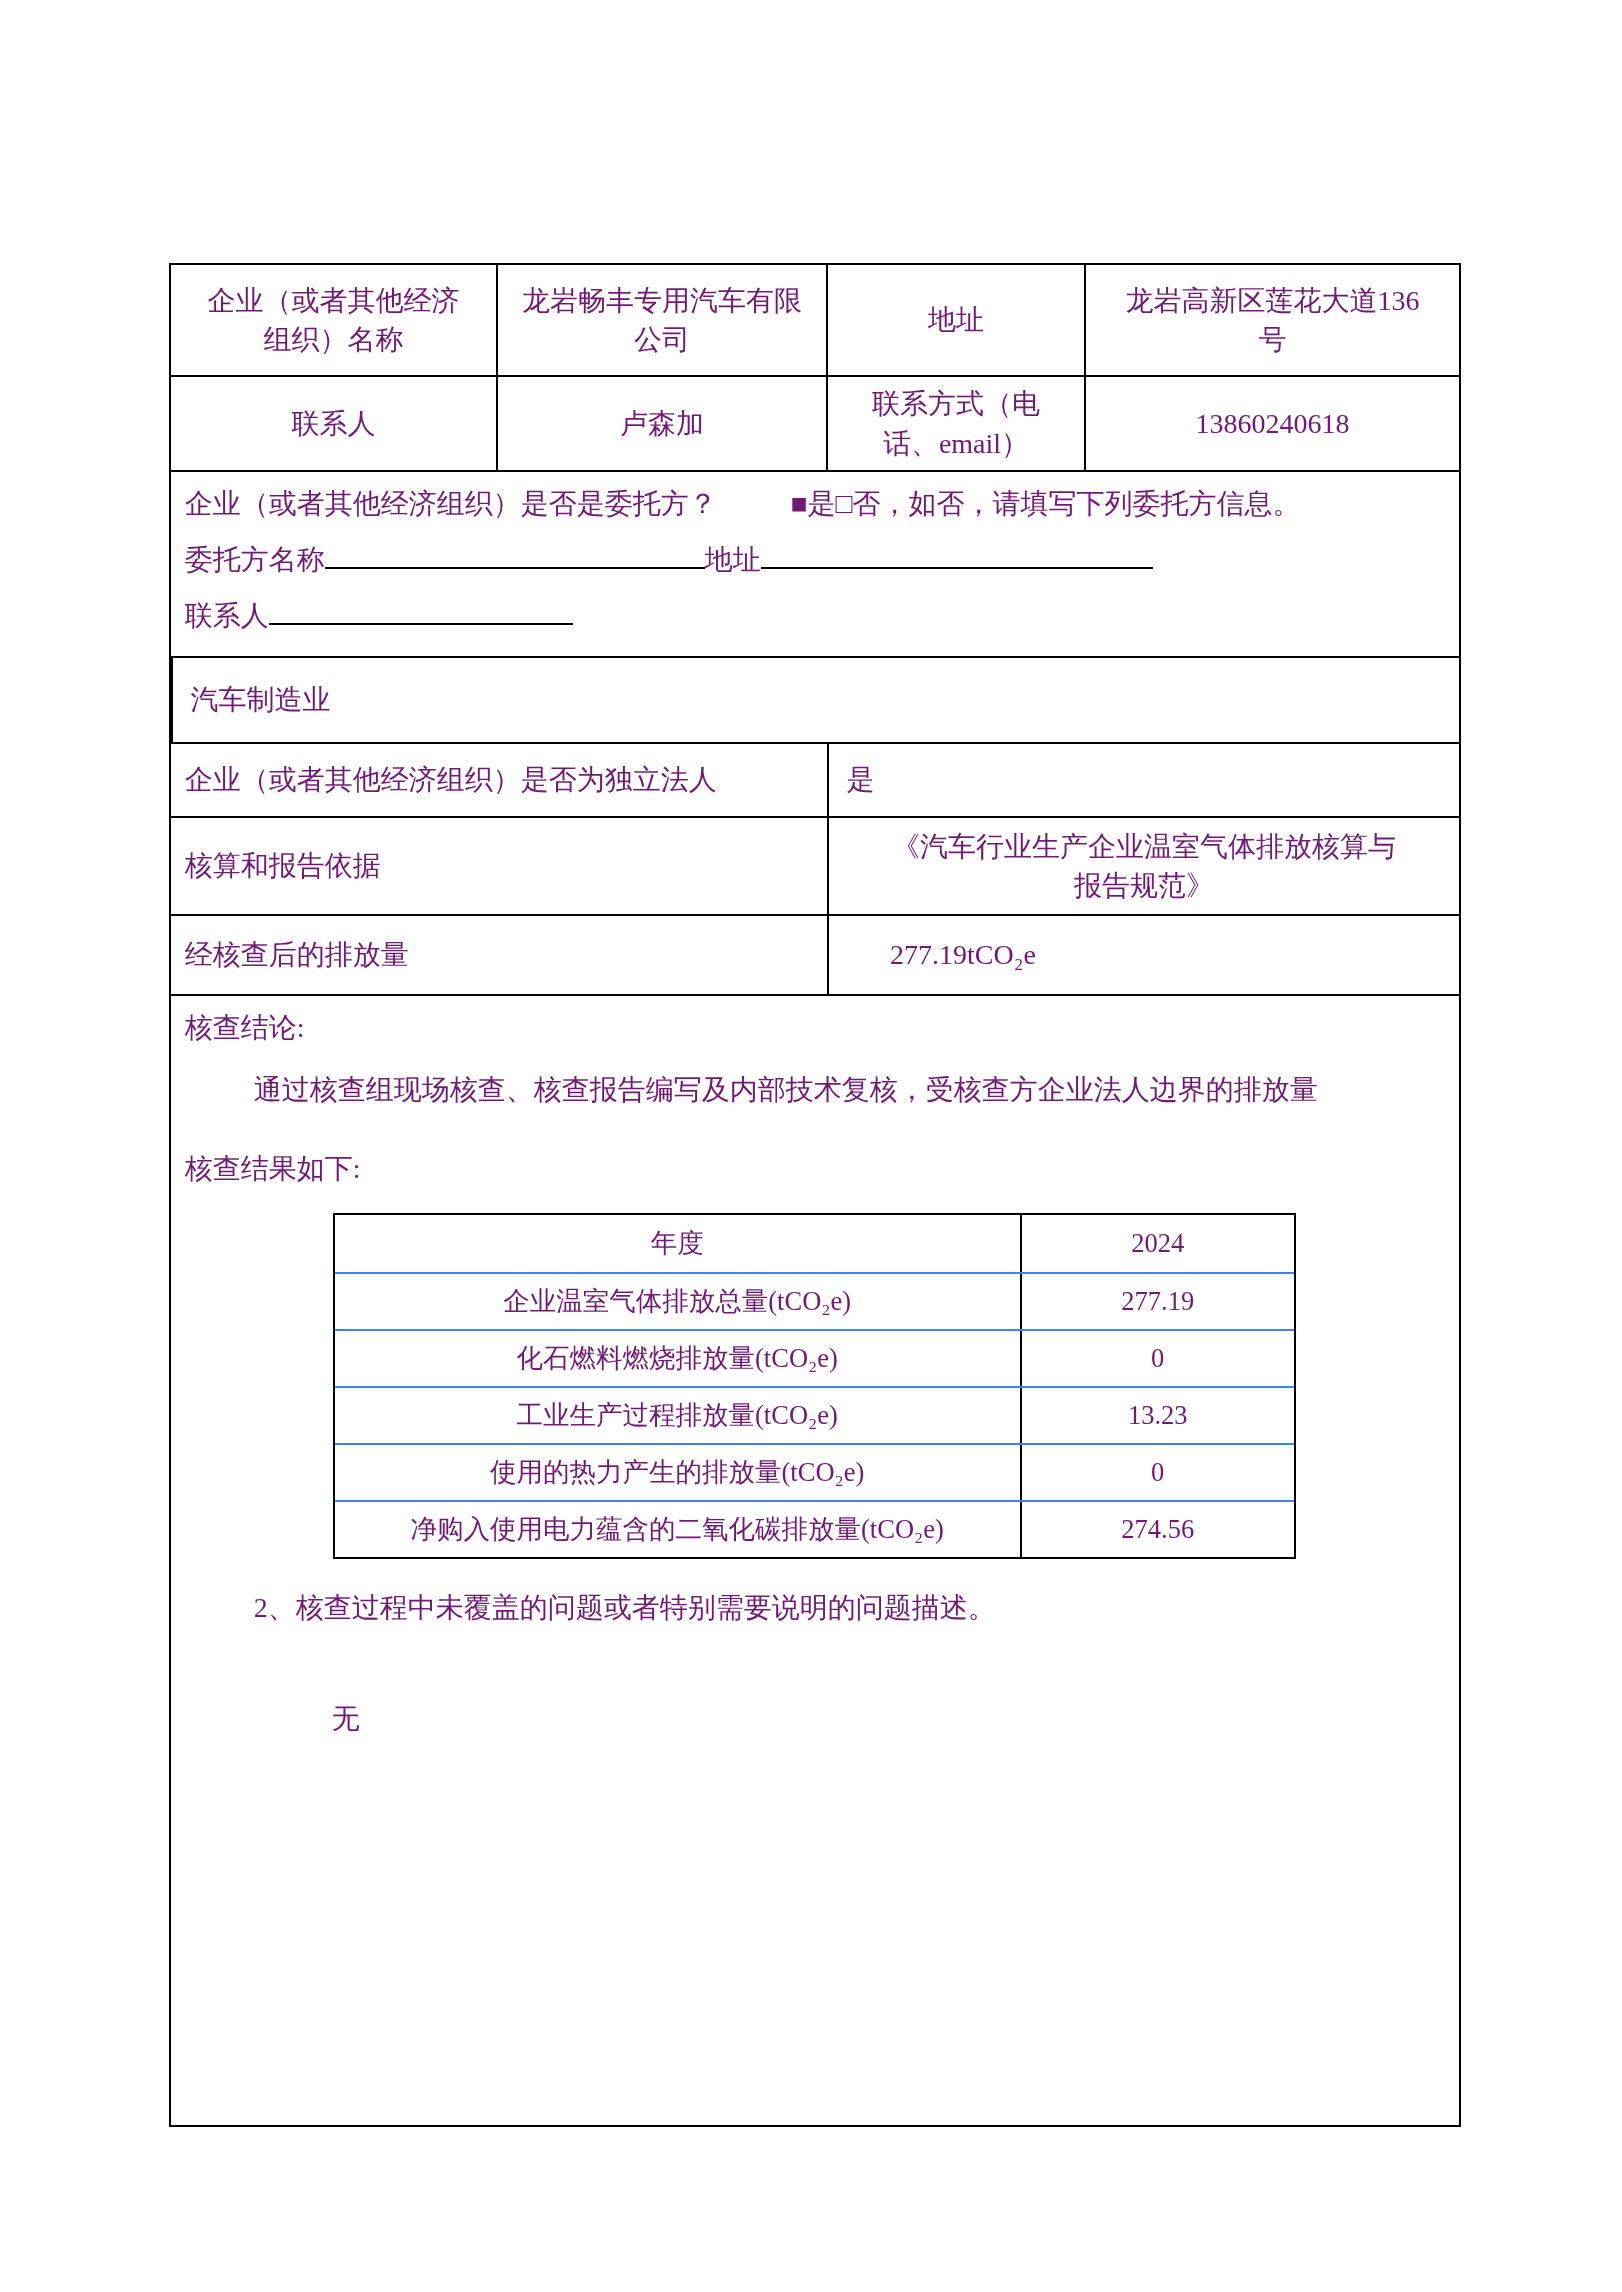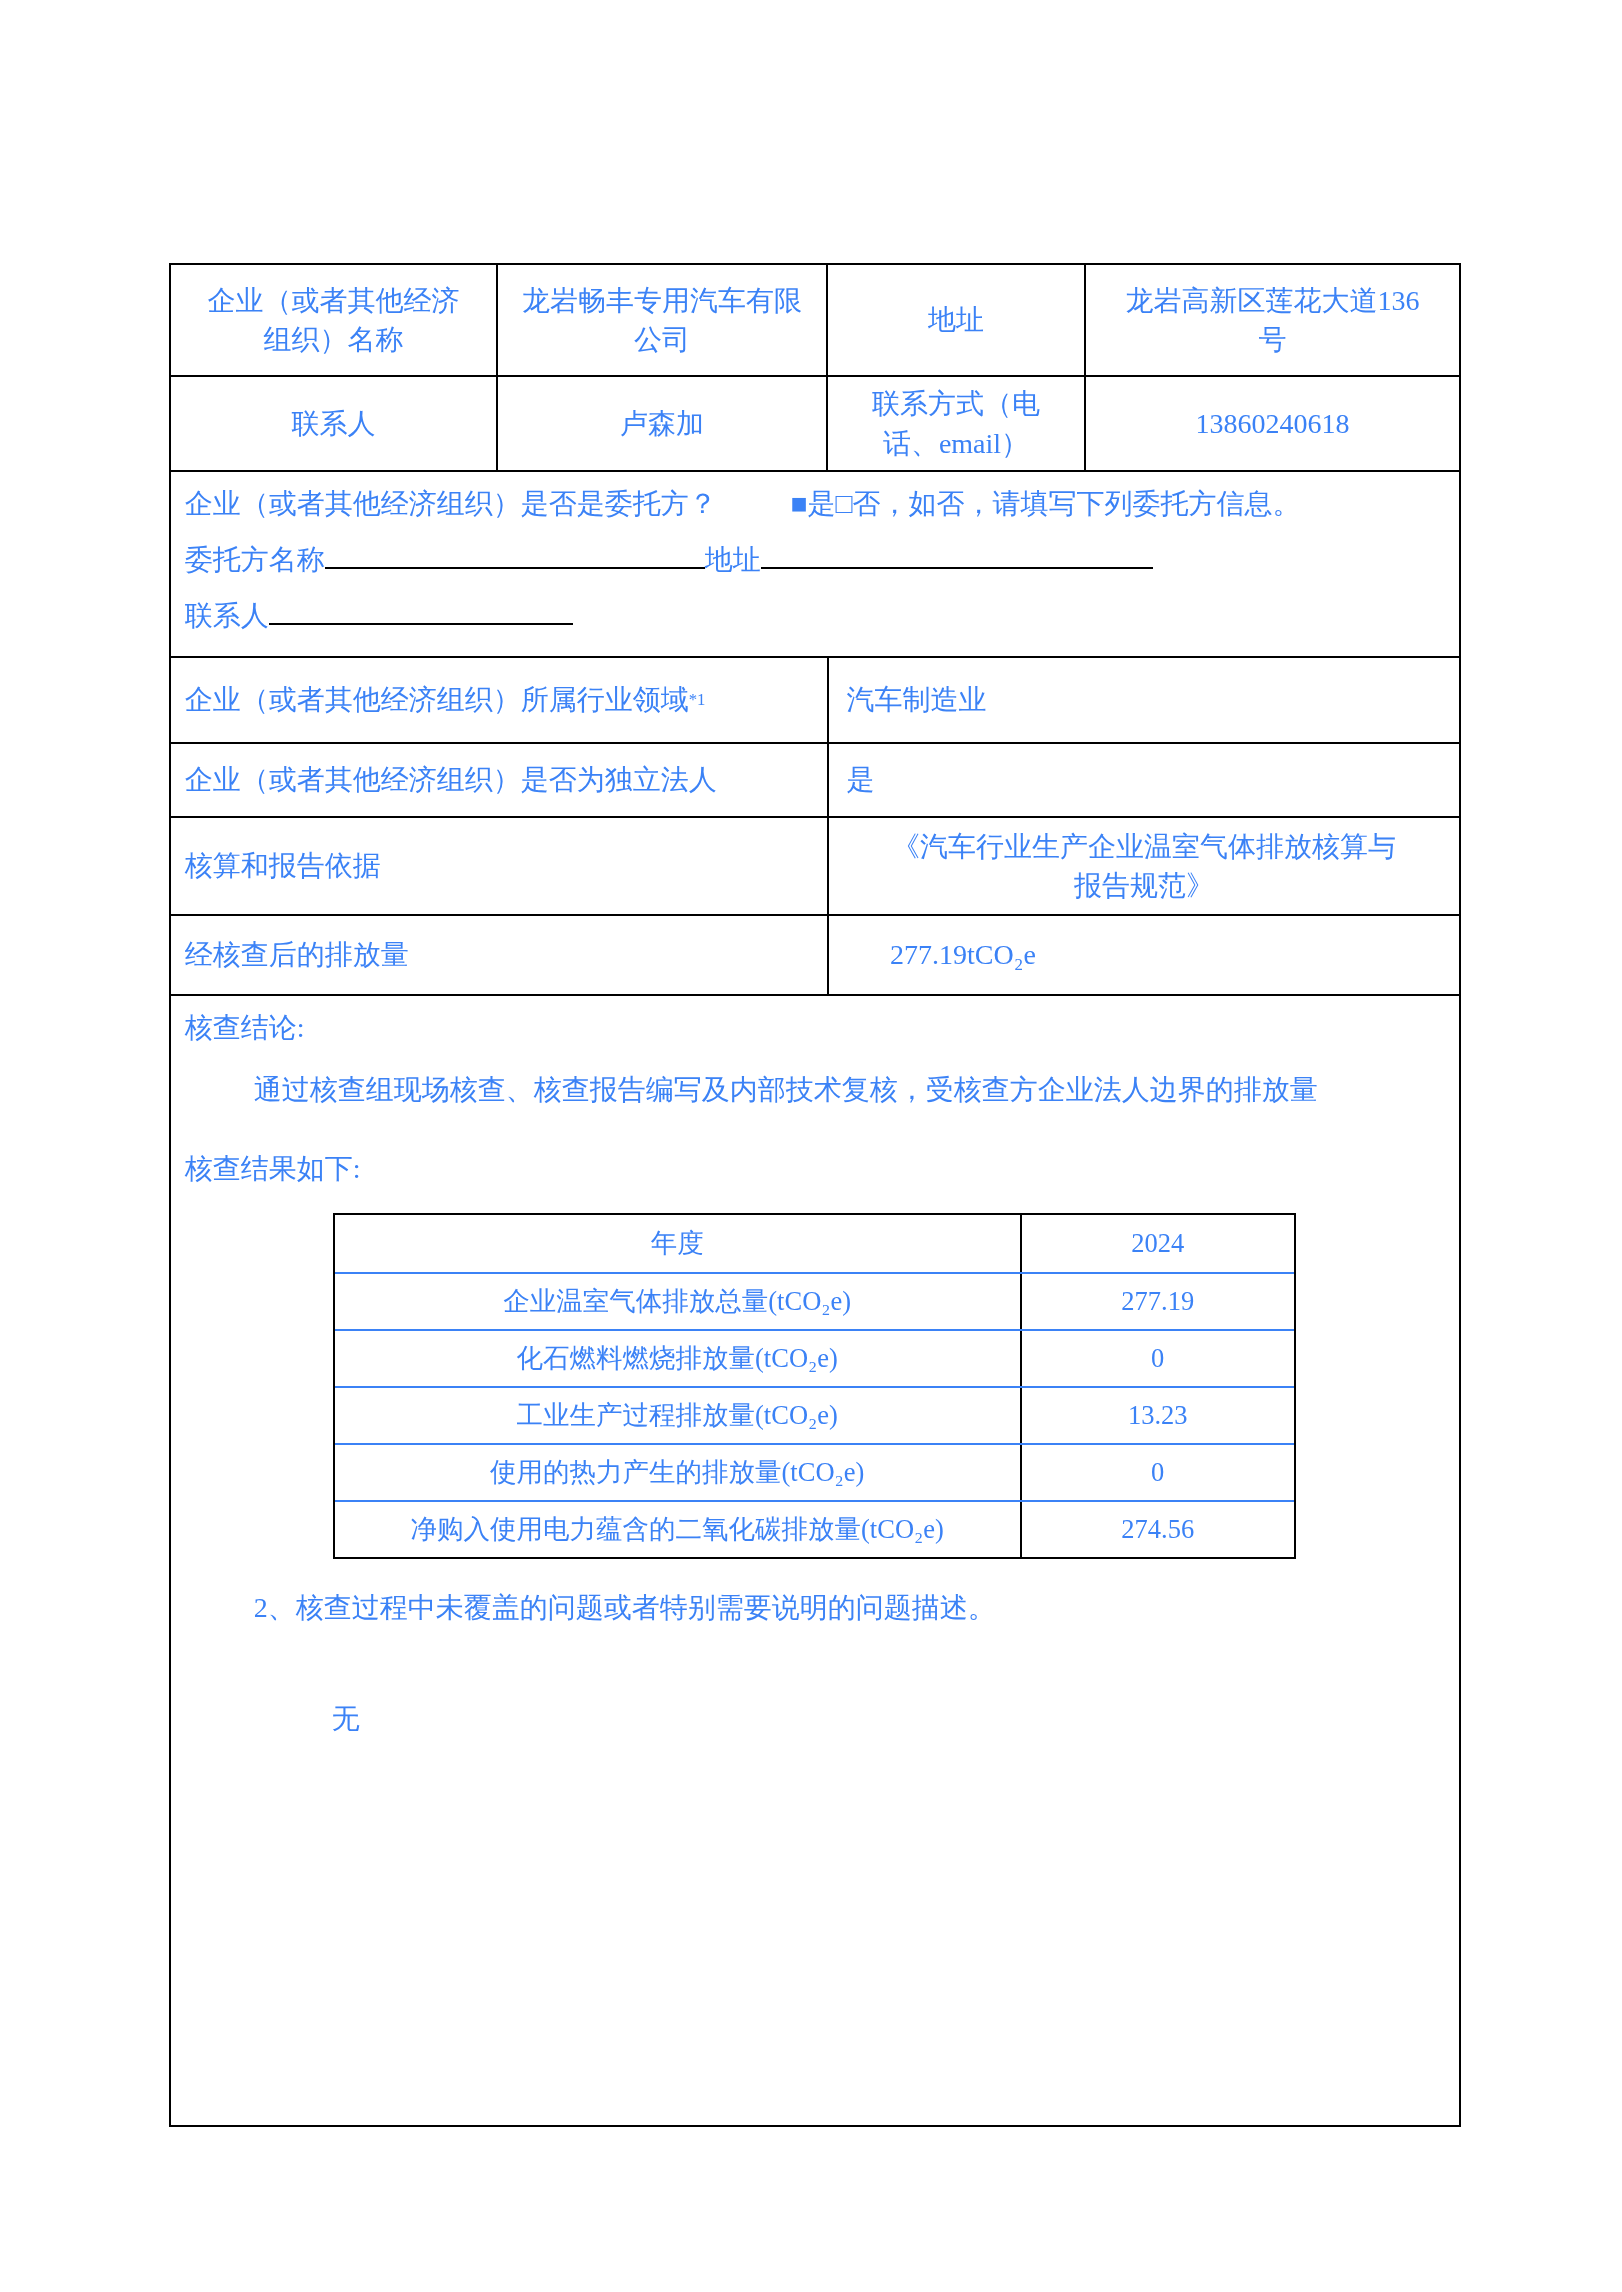--- a/index.html
+++ b/index.html
@@ -1,18 +1,18 @@
 <!DOCTYPE html>
 <html><head>
 <meta charset="utf-8">
 <style>
   html,body { margin:0; padding:0; background:#ffffff; }
   .page {
     position:relative; width:1622px; height:2293px; background:#ffffff;
-    color:#3b82f6; font-family:"Liberation Serif","DejaVu Serif",serif;
+    color:#701a75; font-family:"Liberation Serif","DejaVu Serif",serif;
     font-size:28px; line-height:1.4;border-radius:23px;
   }
   .tbl {
     position:absolute; left:169px; top:263px; width:1292px; height:1864px;
     border:2.9px solid #000; box-sizing:border-box;
     display:flex; flex-direction:column;
   }
   .trow { display:flex; box-sizing:border-box; border-top:2.9px solid #000; flex:0 0 auto; }
   .trow.first { border-top:none; }
   .cell {
@@ -110,24 +110,20 @@
         <div class="cline">
           <span>联系人</span><span class="blank b-contact"></span>
         </div>
         <div class="cline">
           <span>联系方式（电话、email）</span><span class="blank b-phone"></span>
         </div>
       </div>
     </div>
 
     <div class="trow r4">
-      <div class="cell colL nb left">
-        <span>企业（或者其他经济组织）所属行业领域</span>
-          <sup class="fn">*1</sup>
-      </div>
       <div class="cell colV left" style="padding-left:17.6px;">汽车制造业</div>
     </div>
 
     <div class="trow r5">
       <div class="cell colL nb left">企业（或者其他经济组织）是否为独立法人</div>
       <div class="cell colV left" style="padding-left:17.6px;">是</div>
     </div>
 
     <div class="trow r6">
       <div class="cell colL nb left">核算和报告依据</div>

